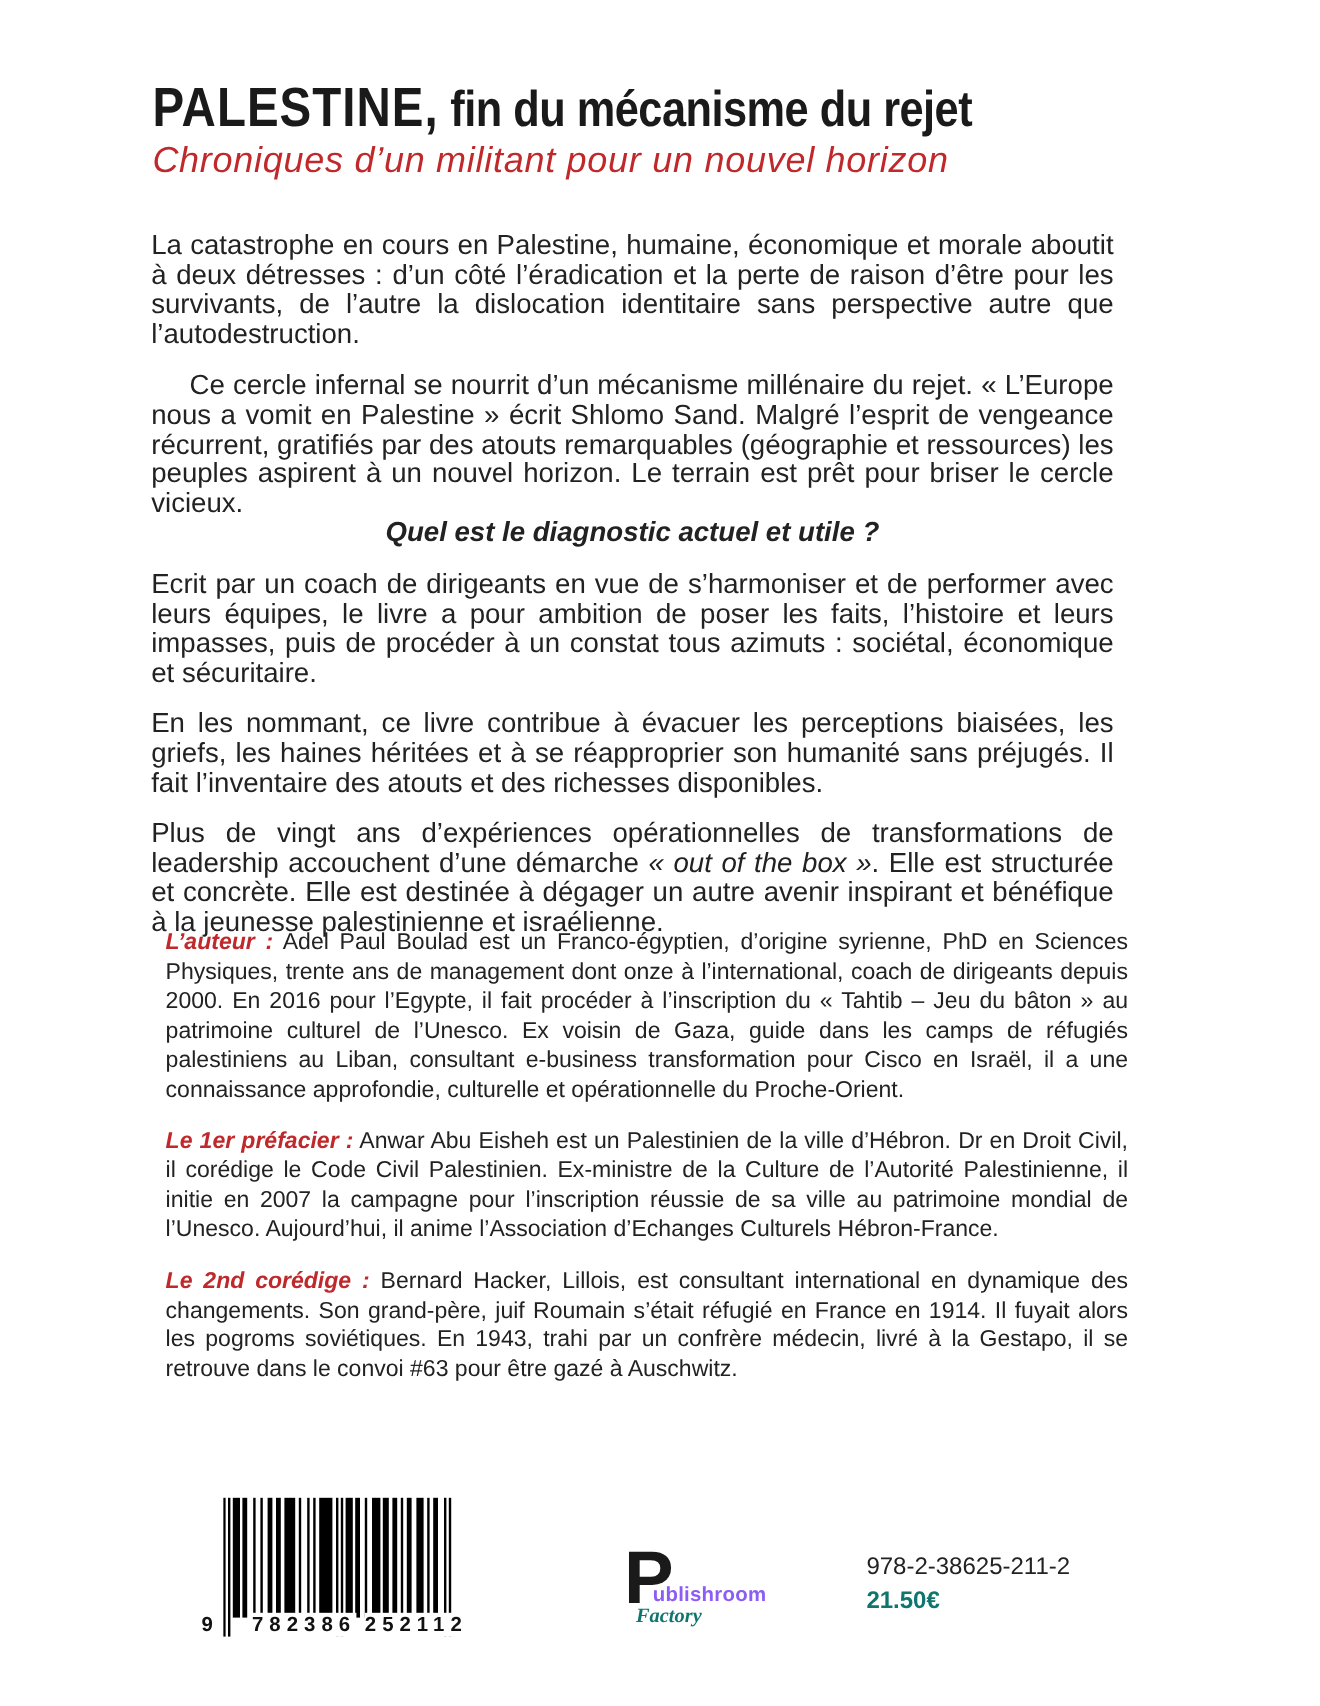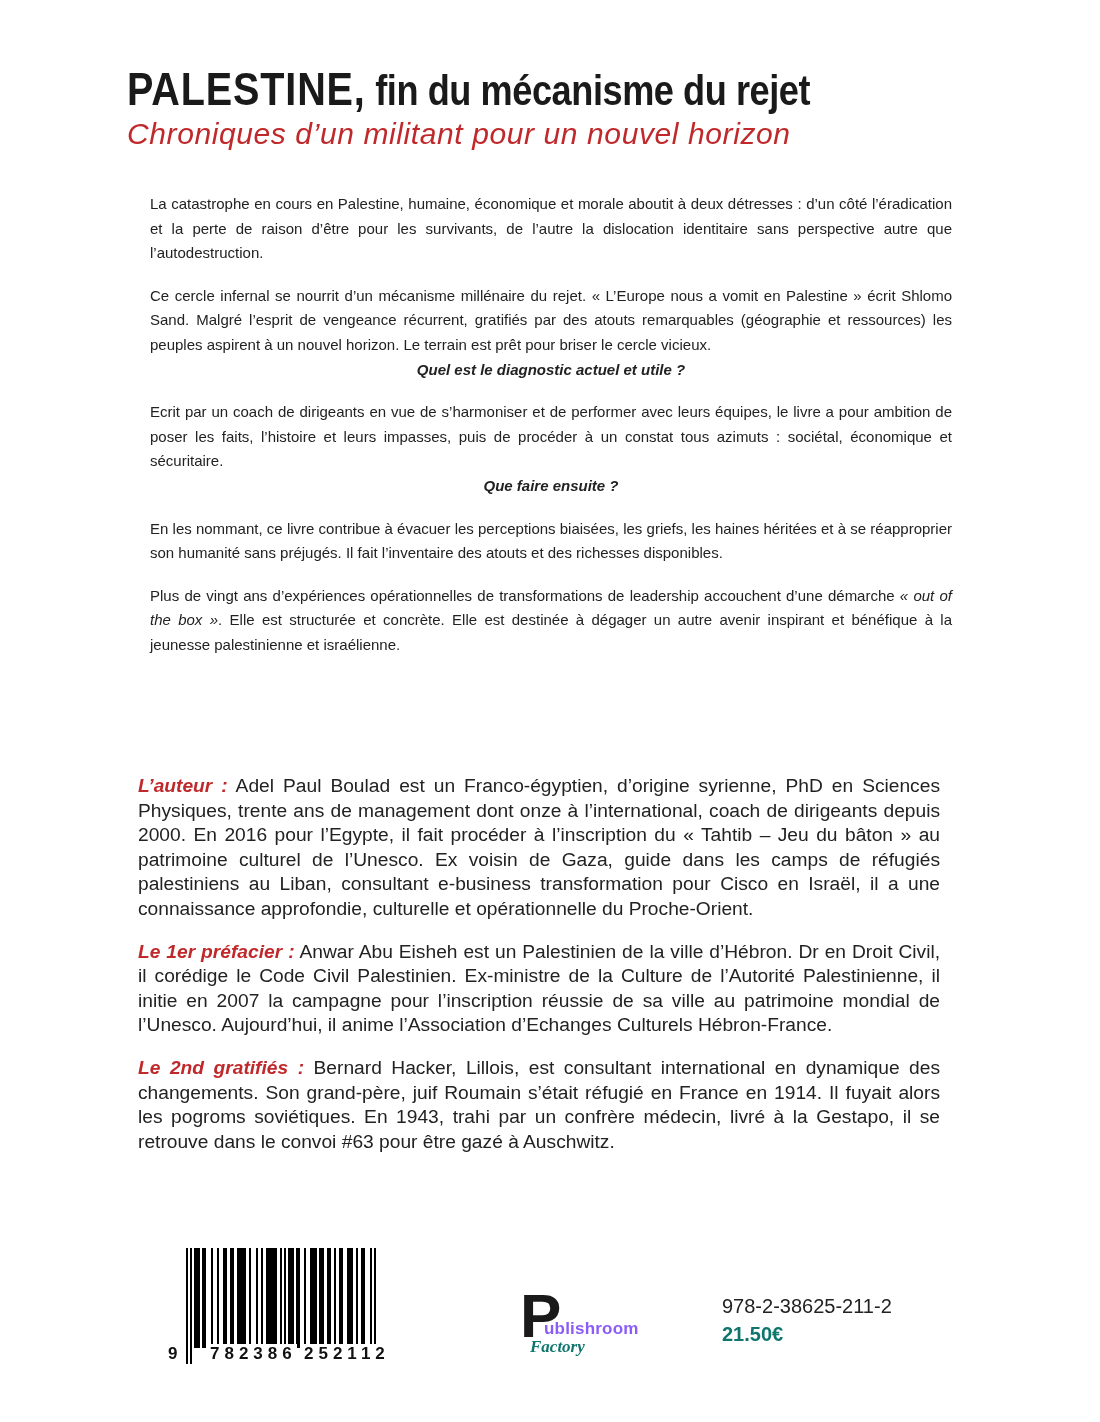--- a/index.html
+++ b/index.html
@@ -1,28 +1,28 @@
 <!DOCTYPE html>
 <html><head>
 <meta charset="utf-8">
 <style>
   html, body { margin: 0; padding: 0; background: #ffffff; }
   body { width: 1100px; height: 1422px; position: relative; overflow: hidden; font-family: "Liberation Sans", sans-serif; color: #222222; }
   .title-block { position: absolute; left: 127px; top: 64px; width: 812px; }
   .title { font-family: "Liberation Sans", sans-serif; font-weight: bold; color: #1a1a1a; font-size: 42px; line-height: 50px; letter-spacing: -0.5px; white-space: nowrap; transform: scaleX(0.86); transform-origin: left center; }
   .title .big { font-size: 46px; letter-spacing: 1px; }
   .subtitle { font-style: italic; color: #c0292b; font-size: 30px; line-height: 36px; letter-spacing: 0.6px; white-space: nowrap; margin-top: 0px; }
-  .body-text { position: absolute; left: 150px; top: 192px; width: 802px; font-size: 15px; line-height: 24.6px; text-align: justify; color: #222; }
+  .body-text { position: absolute; left: 126px; top: 192px; width: 802px; font-size: 23px; line-height: 24.6px; text-align: justify; color: #222; }
   .body-text p { margin: 0 0 18px 0; }
   .body-text .q { font-weight: bold; font-style: italic; display: block; text-align: center; }
   .body-text .bi { font-weight: normal; font-style: italic; }
   .label-red { color: #c0292b; font-weight: bold; font-style: italic; }
   .bios { position: absolute; left: 138px; top: 774px; width: 802px; font-size: 19.2px; line-height: 24.6px; text-align: justify; color: #222; }
   .bios p { margin: 0 0 18px 0; }
-  .last-line { text-align-last: left; }
+  .last-line { text-align-last: left; margin-left: 32px; }
   .barcode { position: absolute; left: 168px; top: 1248px; width: 210px; height: 120px; }
   .barcode .bars { position: absolute; left: 18px; top: 0; width: 196px; height: 116px; }
   .barcode .digits { position: absolute; top: 96px; font-family: "Liberation Sans", sans-serif; font-weight: bold; font-size: 17px; letter-spacing: 5px; background: #fff; color: #111; line-height: 20px; }
   .logo { position: absolute; left: 520px; top: 1285px; width: 140px; height: 80px; }
   .logo .p-letter { position: absolute; left: 0; top: 0; font-family: "Liberation Sans", sans-serif; font-weight: bold; font-size: 62px; line-height: 62px; color: #1a1a1a; }
   .logo .word1 { position: absolute; left: 24px; top: 34px; font-family: "Liberation Sans", sans-serif; font-weight: bold; font-size: 17px; color: #8b5cf6; letter-spacing: 0.2px; }
   .logo .word2 { position: absolute; left: 10px; top: 52px; font-family: "Liberation Serif", serif; font-weight: bold; font-style: italic; font-size: 17px; color: #0f766e; }
   .isbn-block { position: absolute; left: 722px; top: 1292px; }
   .isbn { font-family: "Liberation Sans", sans-serif; font-size: 20px; color: #222; line-height: 28px; }
   .price { font-family: "Liberation Sans", sans-serif; font-weight: bold; font-size: 20px; color: #0f766e; line-height: 28px; }
@@ -31,29 +31,29 @@
 <body>
 
 <div class="title-block">
   <div class="title"><span class="big">PALESTINE,</span><span> fin du mécanisme du rejet</span></div>
   <div class="subtitle">Chroniques d’un militant pour un nouvel horizon</div>
 </div>
 
 <div class="body-text">
   <p>La catastrophe en cours en Palestine, humaine, économique et morale aboutit à deux détresses : d’un côté l’éradication et la perte de raison d’être pour les survivants, de l’autre la dislocation identitaire sans perspective autre que l’autodestruction.</p>
   <p><span class="last-line">Ce cercle infernal se nourrit d’un mécanisme millénaire du rejet. « L’Europe nous a vomit en Palestine » écrit Shlomo Sand. Malgré l’esprit de vengeance récurrent, gratifiés par des atouts remarquables (géographie et ressources) les peuples aspirent à un nouvel horizon. Le terrain est prêt pour briser le cercle vicieux.</span><span class="q">Quel est le diagnostic actuel et utile ?</span></p>
-  <p><span>Ecrit par un coach de dirigeants en vue de s’harmoniser et de performer avec leurs équipes, le livre a pour ambition de poser les faits, l’histoire et leurs impasses, puis de procéder à un constat tous azimuts : sociétal, économique et sécuritaire.</span><span class="q">Que faire ensuite ?</span></p>
+  <p><span>Ecrit par un coach de dirigeants en vue de s’harmoniser et de performer avec leurs équipes, le livre a pour ambition de poser les faits, l’histoire et leurs impasses, puis de procéder à un constat tous azimuts : sociétal, économique et sécuritaire.</span></p>
   <p><span>En les nommant, ce livre contribue à évacuer les perceptions biaisées, les griefs, les haines héritées et à se réapproprier son humanité sans préjugés. Il fait l’inventaire des atouts et des richesses disponibles.</span></p>
   <p><span>Plus de vingt ans d’expériences opérationnelles de transformations de leadership accouchent d’une démarche </span><span class="bi">« out of the box »</span><span>. Elle est structurée et concrète. Elle est destinée à dégager un autre avenir inspirant et bénéfique à la jeunesse palestinienne et israélienne.</span></p>
 </div>
 
 <div class="bios">
   <p><span class="label-red">L’auteur :</span><span> Adel Paul Boulad est un Franco-égyptien, d’origine syrienne, PhD en Sciences Physiques, trente ans de management dont onze à l’international, coach de dirigeants depuis 2000. En 2016 pour l’Egypte, il fait procéder à l’inscription du « Tahtib – Jeu du bâton » au patrimoine culturel de l’Unesco. Ex voisin de Gaza, guide dans les camps de réfugiés palestiniens au Liban, consultant e-business transformation pour Cisco en Israël, il a une connaissance approfondie, culturelle et opérationnelle du Proche-Orient.</span></p>
   <p><span class="label-red">Le 1er préfacier :</span><span> Anwar Abu Eisheh est un Palestinien de la ville d’Hébron. Dr en Droit Civil, il corédige le Code Civil Palestinien. Ex-ministre de la Culture de l’Autorité Palestinienne, il initie en 2007 la campagne pour l’inscription réussie de sa ville au patrimoine mondial de l’Unesco. Aujourd’hui, il anime l’Association d’Echanges Culturels Hébron-France.</span></p>
-  <p><span class="label-red">Le 2nd gratifiés :</span><span> Bernard Hacker, Lillois, est consultant international en dynamique des changements. Son grand-père, juif Roumain s’était réfugié en France en 1914. Il fuyait alors les pogroms soviétiques. En 1943, trahi par un confrère médecin, livré à la Gestapo, il se retrouve dans le convoi #63 pour être gazé à Auschwitz.</span></p>
+  <p><span class="label-red">Le 2nd corédige :</span><span> Bernard Hacker, Lillois, est consultant international en dynamique des changements. Son grand-père, juif Roumain s’était réfugié en France en 1914. Il fuyait alors les pogroms soviétiques. En 1943, trahi par un confrère médecin, livré à la Gestapo, il se retrouve dans le convoi #63 pour être gazé à Auschwitz.</span></p>
 </div>
 
 <div class="barcode">
   <svg class="bars" viewBox="0 0 196 116" width="196" height="116">
     <g fill="#000">
       <rect x="0" y="0" width="2" height="116"></rect>
       <rect x="4" y="0" width="2" height="116"></rect>
       <rect x="8" y="0" width="6" height="100"></rect>
       <rect x="16" y="0" width="4" height="100"></rect>
       <rect x="25" y="0" width="2" height="100"></rect>

